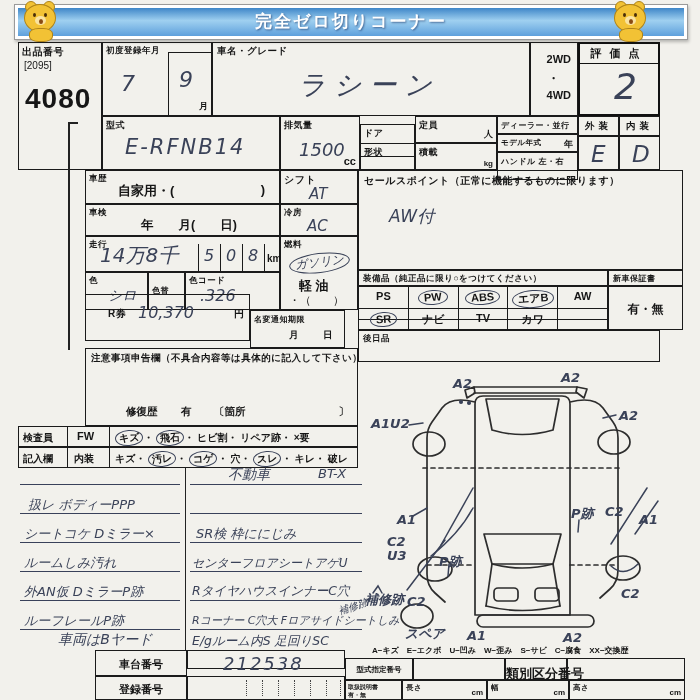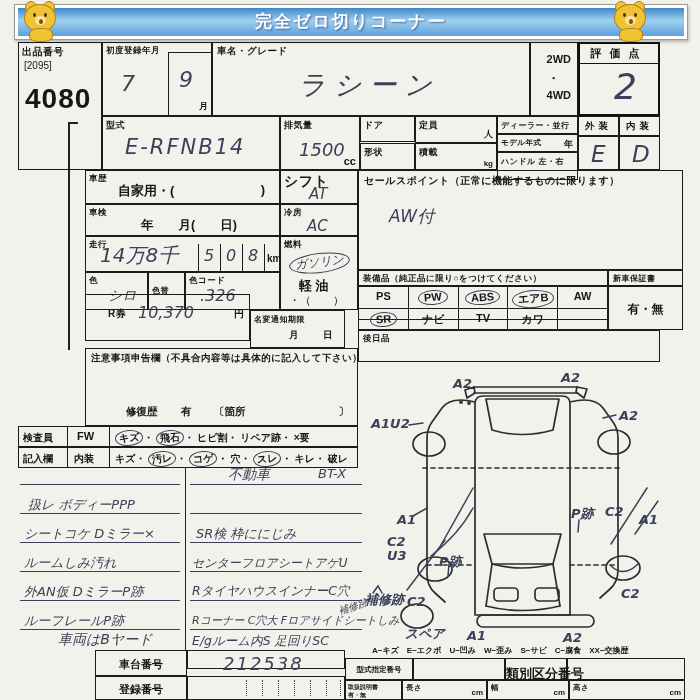--- a/index.html
+++ b/index.html
@@ -94,21 +94,21 @@
 
   <div class="b" style="left:102px;top:116px;width:178px;height:54px">
     <span class="lb" style="left:3px;top:2px">型式</span>
     <span class="hw" style="left:22px;top:18px;font-size:21px;letter-spacing:2px">E-RFNB14</span>
   </div>
   <div class="b" style="left:280px;top:116px;width:80px;height:54px">
     <span class="lb" style="left:3px;top:2px">排気量</span>
     <span class="hw" style="left:18px;top:22px;font-size:18px">1500</span>
     <span class="pr" style="right:3px;bottom:2px;font-size:11px">cc</span>
   </div>
-  <div class="b" style="left:360px;top:116px;width:55px;height:26px">
+  <div class="b" style="left:360px;top:124px;width:55px;height:33px">
     <span class="lb" style="left:3px;top:2px">ドア</span>
   </div>
   <div class="b" style="left:360px;top:143px;width:55px;height:27px">
     <span class="lb" style="left:3px;top:2px">形状</span>
   </div>
   <div class="b" style="left:415px;top:116px;width:82px;height:27px">
     <span class="lb" style="left:3px;top:2px">定員</span>
     <span class="pr" style="right:3px;bottom:1px;font-size:9px">人</span>
   </div>
   <div class="b" style="left:415px;top:143px;width:82px;height:27px">
@@ -140,21 +140,21 @@
 
   <div style="position:absolute;left:68px;top:122px;width:10px;height:0;border-top:2px solid #222"></div>
   <div style="position:absolute;left:68px;top:122px;width:0;height:228px;border-left:2px solid #222"></div>
 
   <div class="b" style="left:85px;top:170px;width:195px;height:34px">
     <span class="lb" style="left:3px;top:2px;font-size:8.5px">車歴</span>
     <span class="pr" style="left:32px;top:11px;font-size:13px">自家用・(</span>
     <span class="pr" style="right:14px;top:11px;font-size:13px">)</span>
   </div>
   <div class="b" style="left:280px;top:170px;width:78px;height:34px">
-    <span class="lb" style="left:3px;top:2px;font-size:14px">シフト</span>
+    <span class="lb" style="left:3px;top:2px;font-size:10px">シフト</span>
     <span class="hw" style="left:28px;top:14px;font-size:15px">AT</span>
   </div>
   <div class="b" style="left:85px;top:204px;width:195px;height:32px">
     <span class="lb" style="left:3px;top:2px;font-size:8.5px">車検</span>
     <span class="pr" style="left:55px;top:12px;font-size:12.5px">年　　月(　　日)</span>
   </div>
   <div class="b" style="left:280px;top:204px;width:78px;height:32px">
     <span class="lb" style="left:3px;top:2px;font-size:8.5px">冷房</span>
     <span class="hw" style="left:26px;top:12px;font-size:15px">AC</span>
   </div>

